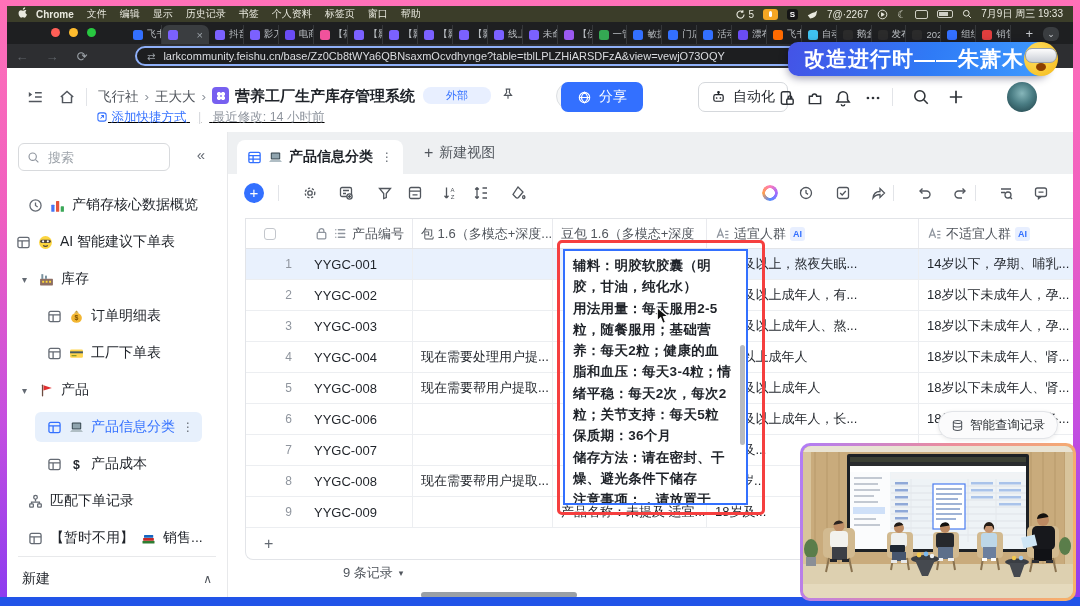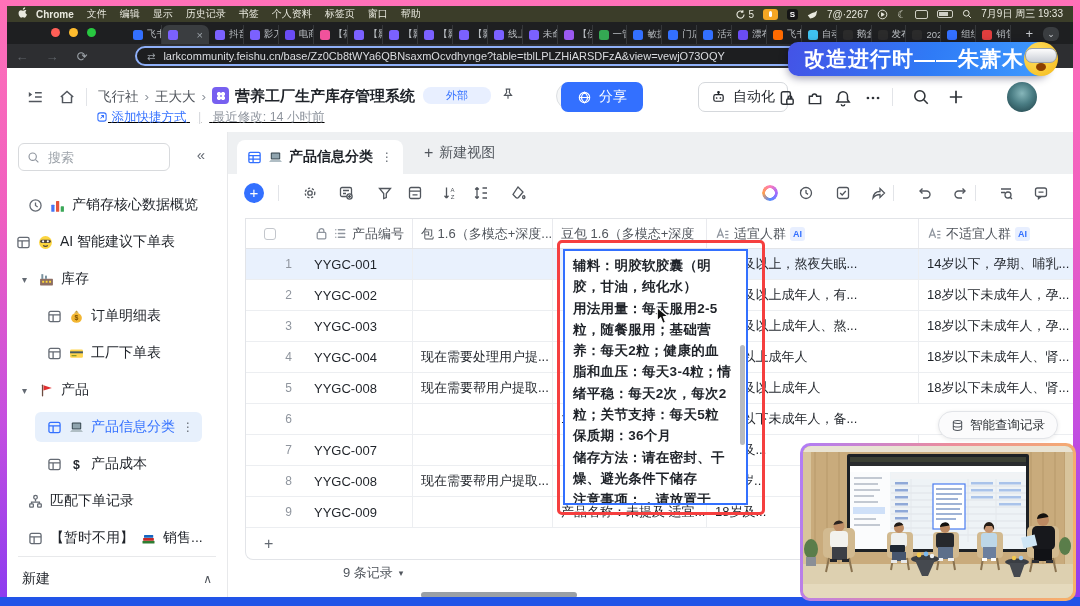--- a/index.html
+++ b/index.html
@@ -806,20 +806,21 @@
               <div class="trow">
                 <div class="tcell c-num">5</div>
                 <div class="tcell ">YYGC-008</div>
                 <div class="tcell ">现在需要帮用户提取...</div>
                 <div class="tcell "></div>
                 <div class="tcell ">18岁及以上成年人</div>
                 <div class="tcell " style="border-right: none;">18岁以下未成年人、肾...</div>
               </div>
               <div class="trow">
                 <div class="tcell c-num">6</div>
+                <div class="tcell ">YYGC-006</div>
                 <div class="tcell "></div>
                 <div class="tcell "></div>
                 <div class="tcell ">18岁及以上成年人，长...</div>
                 <div class="tcell " style="border-right: none;">18岁以下未成年人，备...</div>
               </div>
               <div class="trow">
                 <div class="tcell c-num">7</div>
                 <div class="tcell ">YYGC-007</div>
                 <div class="tcell "></div>
                 <div class="tcell "></div>

